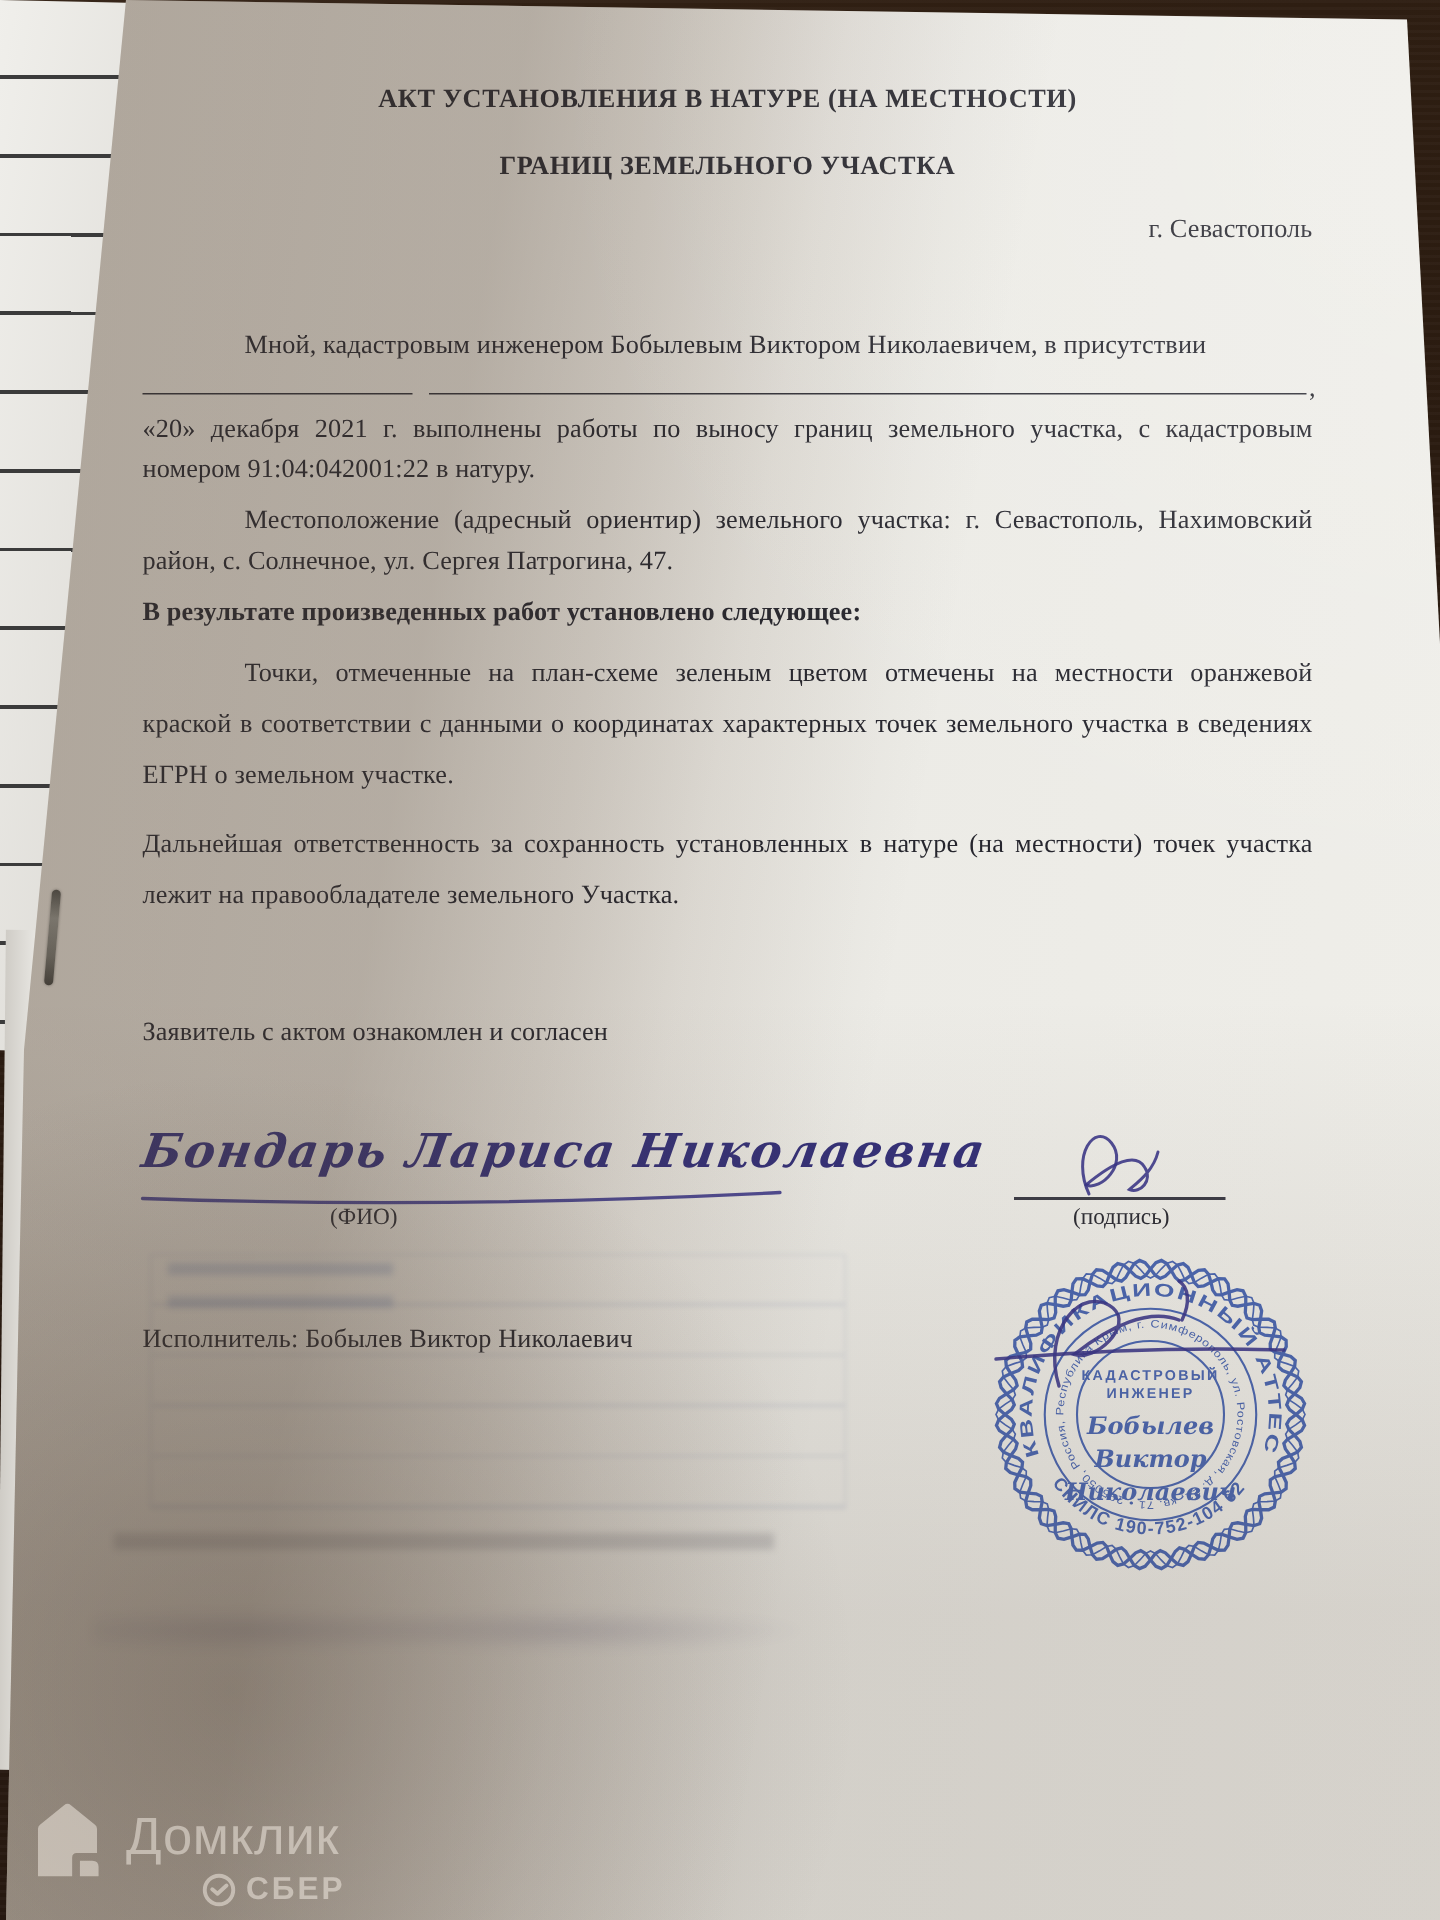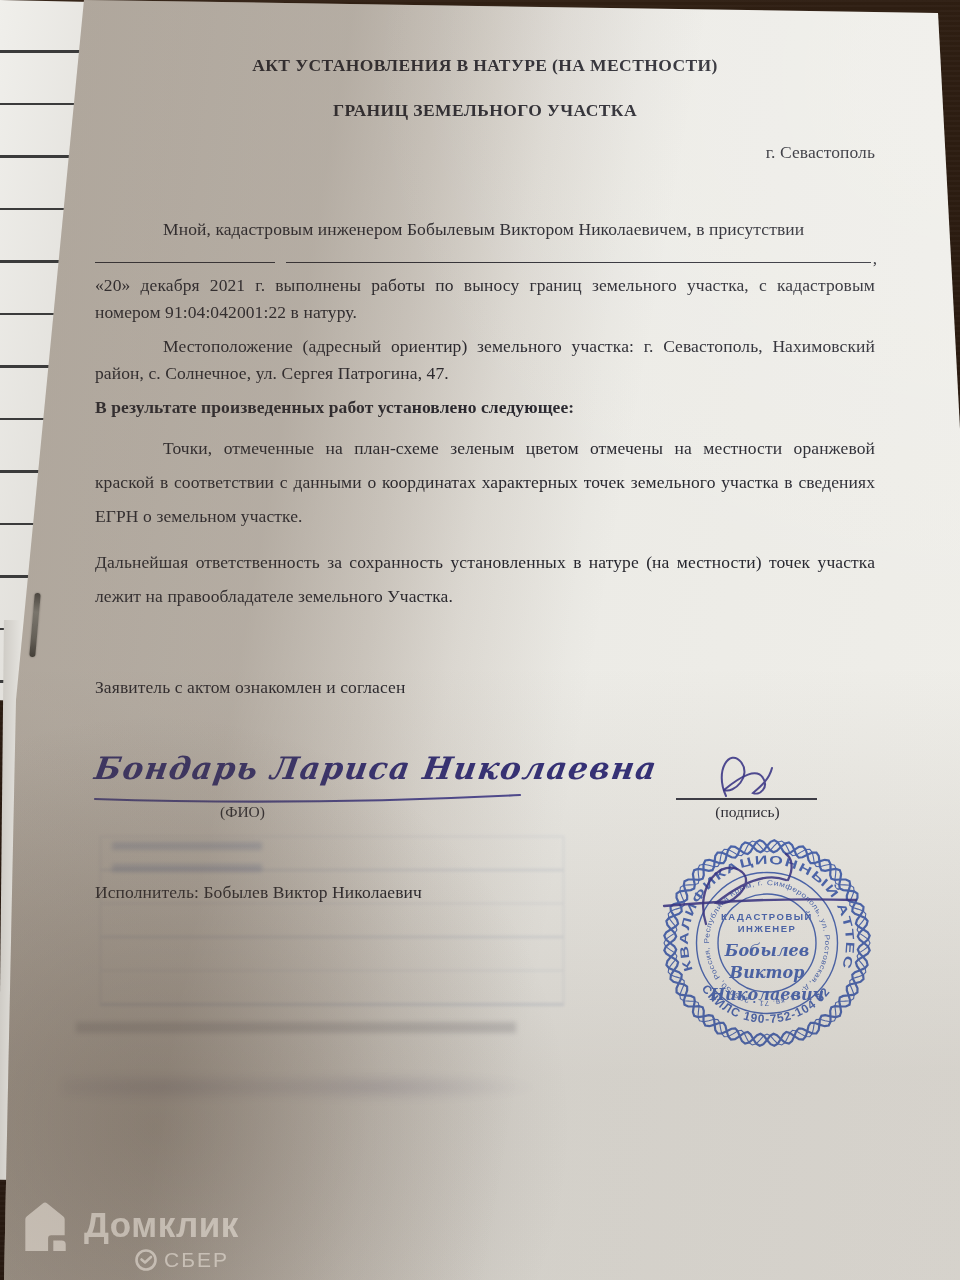--- a/index.html
+++ b/index.html
@@ -68,23 +68,23 @@
   .stamp text{fill:#3e5cad;}
   .ring-big{font-family:"Liberation Sans",sans-serif;font-weight:bold;font-size:12px;letter-spacing:1px;}
   .ring-small{font-family:"Liberation Sans",sans-serif;font-size:7.2px;letter-spacing:.4px;}
   .c-title{font-family:"Liberation Sans",sans-serif;font-size:9.5px;letter-spacing:1.5px;font-weight:bold;text-anchor:middle;}
   .c-name{font-family:"DejaVu Serif",serif;font-size:16px;font-weight:bold;font-style:italic;text-anchor:middle;}
   .inkline{fill:none;stroke:#383387;stroke-linecap:round;opacity:.88;}
   
   .wm{position:absolute;left:16px;top:1196px;width:250px;height:86px;color:rgba(238,232,222,.55);
       font-family:"Liberation Sans",sans-serif;}
   .wm-row{display:flex;align-items:center;gap:10px;}
-  .wm-word{font-size:35px;font-weight:bold;letter-spacing:.5px;}
+  .wm-word{font-size:35px;font-weight:normal;letter-spacing:.5px;}
   .wm-sub{position:absolute;left:118px;top:52px;display:flex;align-items:flex-start;gap:6px;
-      font-size:21px;font-weight:normal;letter-spacing:2px;}
+      font-size:21px;font-weight:bold;letter-spacing:2px;}
 </style>
 </head>
 <body>
 
 <div class="scene">
 
   <div class="under-lined"></div>
   <div class="under-sliver"></div>
 
   <div class="paper">

